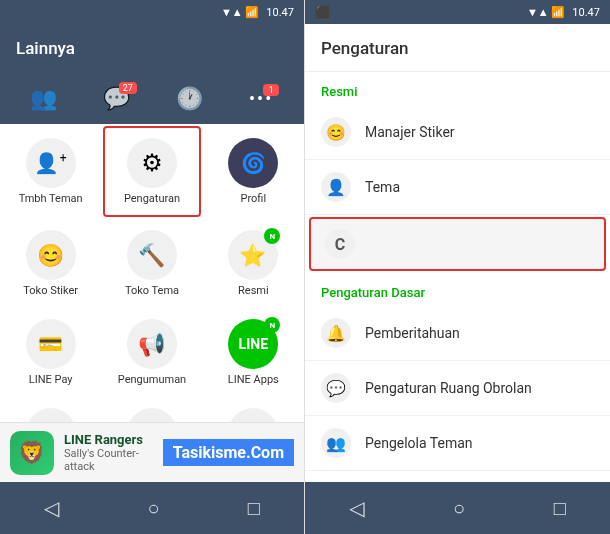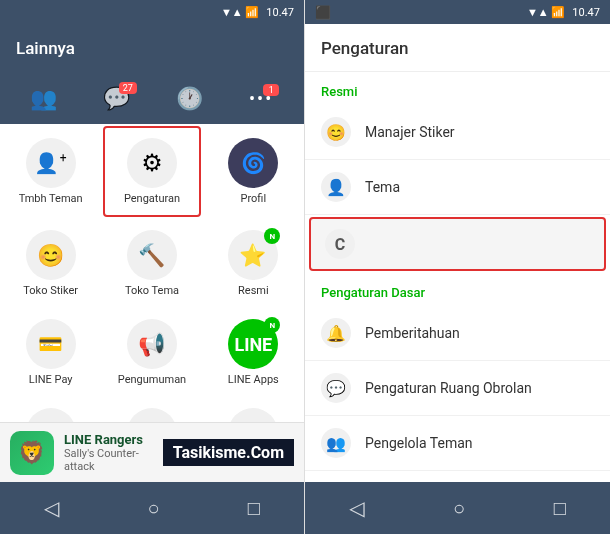--- a/index.html
+++ b/index.html
@@ -184,21 +184,21 @@
       font-weight: bold;
       color: #14532d;
     }
     .banner-text .sub-text {
       font-size: 11px;
       color: #666;
     }
 
     
     .watermark {
-      background: #0f172a;
+      background: #3b82f6;
       color: #fff;
       font-size: 16px;
       font-weight: bold;
       padding: 4px 10px;
       margin-left: auto;
     }
 
     
     .right-status-bar {
       height: 24px;
@@ -381,21 +381,21 @@
 
     <div class="grid-item">
       <div class="icon-wrap">
         <span style="font-size:22px;">📢</span>
       </div>
       <span class="label">Pengumuman</span>
     </div>
 
     <div class="grid-item">
       <div class="icon-wrap" style="position:relative;background:#00c300;">
-        <span style="font-size:18px;font-weight:bold;color:#fff;">LINE</span>
+        <span style="font-size:14px;font-weight:bold;color:#fff;">LINE</span>
         <span class="icon-badge">N</span>
       </div>
       <span class="label">LINE Apps</span>
     </div>
 
     <div class="grid-item">
       <div class="icon-wrap">
         <span style="font-size:22px;">🎮</span>
       </div>
 

